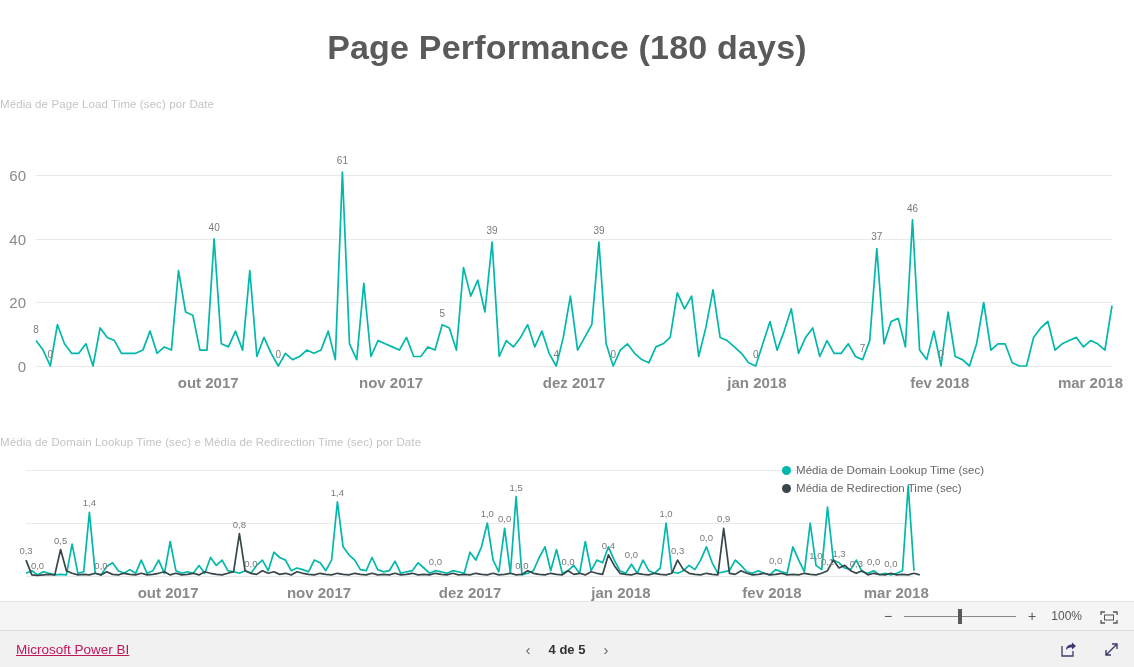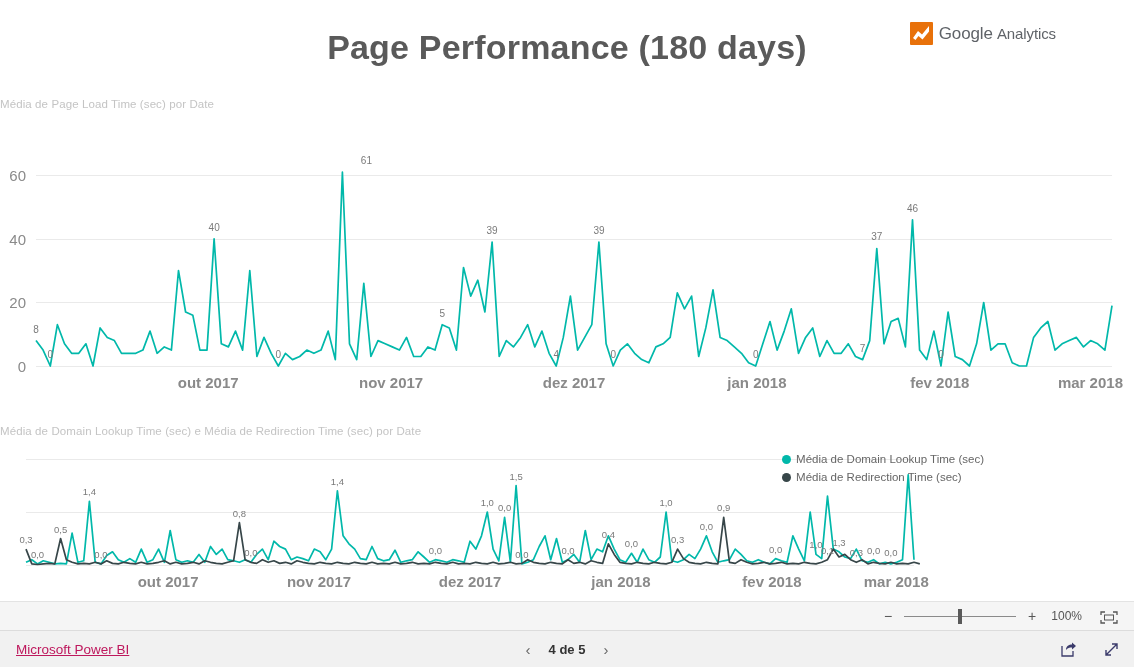--- a/index.html
+++ b/index.html
@@ -43,21 +43,21 @@
   
   .visual { position: absolute; }
   .visual-title {
     font-size: 11.5px;
     color: #c4c4c4;
     font-weight: 400;
     letter-spacing: 0.1px;
   }
 
   #chart1 { left: 0px; top: 98px; width: 1134px; height: 310px; }
-  #chart2 { left: 0px; top: 425px; width: 992px; height: 180px; }
+  #chart2 { left: 0px; top: 436px; width: 992px; height: 180px; }
 
   .plot-wrap { position: relative; width: 100%; }
   .axis-label {
     position: absolute;
     font-size: 15px;
     color: #8a8a8a;
     white-space: nowrap;
   }
   .ylab { text-align: right; }
   .xlab { text-align: center; font-weight: bold; }
@@ -141,50 +141,40 @@
   }
   .ficon { cursor: pointer; width: 17px; height: 17px; }
 </style>
 </head>
 <body>
 
 <div id="report">
 
   <div class="page-title">Page Performance (180 days)</div>
 
-  <div class="ga-logo">
-    <div class="ga-mark">
-      <svg width="23" height="23" viewBox="0 0 23 23">
-        <polygon points="3,16 8,9 12,12.5 19,4 19,9.5 12.5,17.5 8.5,14 5.5,18" fill="#ffffff"></polygon>
-      </svg>
-    </div>
-    <div class="ga-word">
-      <span>Google</span><span class="g2" style="margin-left:4px">Analytics</span>
-    </div>
-  </div>
 
   <div class="visual" id="chart1">
     <div class="visual-title">Média de Page Load Time (sec) por Date</div>
     <div class="plot-wrap" id="plot1" style="height:288px">
         <div class="gridline" style="left: 36px; width: 1076px; top: 256px;"></div>
         <div class="axis-label ylab" style="right: 1108px; top: 248px;">0</div>
         <div class="gridline" style="left: 36px; width: 1076px; top: 192px;"></div>
         <div class="axis-label ylab" style="right: 1108px; top: 184.471px;">20</div>
         <div class="gridline" style="left: 36px; width: 1076px; top: 129px;"></div>
         <div class="axis-label ylab" style="right: 1108px; top: 120.941px;">40</div>
         <div class="gridline" style="left: 36px; width: 1076px; top: 65px;"></div>
         <div class="axis-label ylab" style="right: 1108px; top: 57.4118px;">60</div>
         <svg width="1134" height="288" style="position: absolute; left: 0px; top: 0px;">
           <path d="M36.0,230.6 L43.1,240.1 L50.3,256.0 L57.4,214.7 L64.5,233.8 L71.6,243.3 L78.8,243.3 L85.9,233.8 L93.0,256.0 L100.1,217.9 L107.3,227.4 L114.4,230.6 L121.5,243.3 L128.6,243.3 L135.8,243.3 L142.9,240.1 L150.0,221.1 L157.1,243.3 L164.3,236.9 L171.4,240.1 L178.5,160.7 L185.6,202.0 L192.8,205.2 L199.9,240.1 L207.0,240.1 L214.1,128.9 L221.3,233.8 L228.4,236.9 L235.5,221.1 L242.6,240.1 L249.8,160.7 L256.9,246.5 L264.0,227.4 L271.2,243.3 L278.3,256.0 L285.4,243.3 L292.5,249.6 L299.7,246.5 L306.8,240.1 L313.9,243.3 L321.0,240.1 L328.2,221.1 L335.3,249.6 L342.4,62.2 L349.5,233.8 L356.7,249.6 L363.8,173.4 L370.9,246.5 L378.0,230.6 L385.2,233.8 L392.3,236.9 L399.4,240.1 L406.5,227.4 L413.7,246.5 L420.8,246.5 L427.9,236.9 L435.0,240.1 L442.2,214.7 L449.3,217.9 L456.4,240.1 L463.5,157.5 L470.7,186.1 L477.8,170.2 L484.9,202.0 L492.1,132.1 L499.2,246.5 L506.3,230.6 L513.4,236.9 L520.6,227.4 L527.7,214.7 L534.8,236.9 L541.9,221.1 L549.1,243.3 L556.2,256.0 L563.3,227.4 L570.4,186.1 L577.6,240.1 L584.7,227.4 L591.8,214.7 L598.9,132.1 L606.1,233.8 L613.2,256.0 L620.3,240.1 L627.4,233.8 L634.6,243.3 L641.7,249.6 L648.8,252.8 L655.9,236.9 L663.1,233.8 L670.2,227.4 L677.3,182.9 L684.5,198.8 L691.6,186.1 L698.7,246.5 L705.8,217.9 L713.0,179.8 L720.1,227.4 L727.2,230.6 L734.3,236.9 L741.5,243.3 L748.6,252.8 L755.7,256.0 L762.8,233.8 L770.0,211.5 L777.1,240.1 L784.2,221.1 L791.3,198.8 L798.5,243.3 L805.6,227.4 L812.7,217.9 L819.8,246.5 L827.0,230.6 L834.1,243.3 L841.2,243.3 L848.3,233.8 L855.5,246.5 L862.6,249.6 L869.7,230.6 L876.8,138.5 L884.0,233.8 L891.1,211.5 L898.2,208.4 L905.4,236.9 L912.5,109.9 L919.6,240.1 L926.7,249.6 L933.9,221.1 L941.0,256.0 L948.1,202.0 L955.2,246.5 L962.4,249.6 L969.5,256.0 L976.6,233.8 L983.7,192.5 L990.9,240.1 L998.0,233.8 L1005.1,233.8 L1012.2,252.8 L1019.4,256.0 L1026.5,256.0 L1033.6,227.4 L1040.7,217.9 L1047.9,211.5 L1055.0,240.1 L1062.1,233.8 L1069.2,230.6 L1076.4,227.4 L1083.5,236.9 L1090.6,230.6 L1097.7,233.8 L1104.9,240.1 L1112.0,195.6 " stroke="#01B8AA" stroke-width="1.7" fill="none" stroke-linejoin="round"></path>
         </svg>
         <div class="dlabel" style="left: 36px; top: 213.588px;">8</div>
         <div class="dlabel" style="left: 50.2517px; top: 239px;">0</div>
         <div class="dlabel" style="left: 214.146px; top: 111.941px;">40</div>
         <div class="dlabel" style="left: 278.278px; top: 239px;">0</div>
-        <div class="dlabel" style="left: 342.411px; top: 45.2353px; margin-left: 24px;">61</div>
+        <div class="dlabel" style="left: 342.411px; top: 45.2353px;">61</div>
         <div class="dlabel" style="left: 442.172px; top: 197.706px;">5</div>
         <div class="dlabel" style="left: 492.053px; top: 115.118px;">39</div>
         <div class="dlabel" style="left: 556.185px; top: 239px;">4</div>
         <div class="dlabel" style="left: 598.94px; top: 115.118px;">39</div>
         <div class="dlabel" style="left: 613.192px; top: 239px;">0</div>
         <div class="dlabel" style="left: 755.709px; top: 239px;">0</div>
         <div class="dlabel" style="left: 876.848px; top: 121.471px;">37</div>
         <div class="dlabel" style="left: 862.596px; top: 232.647px;">7</div>
         <div class="dlabel" style="left: 912.477px; top: 92.8824px;">46</div>
         <div class="dlabel" style="left: 940.98px; top: 239px;">0</div>

